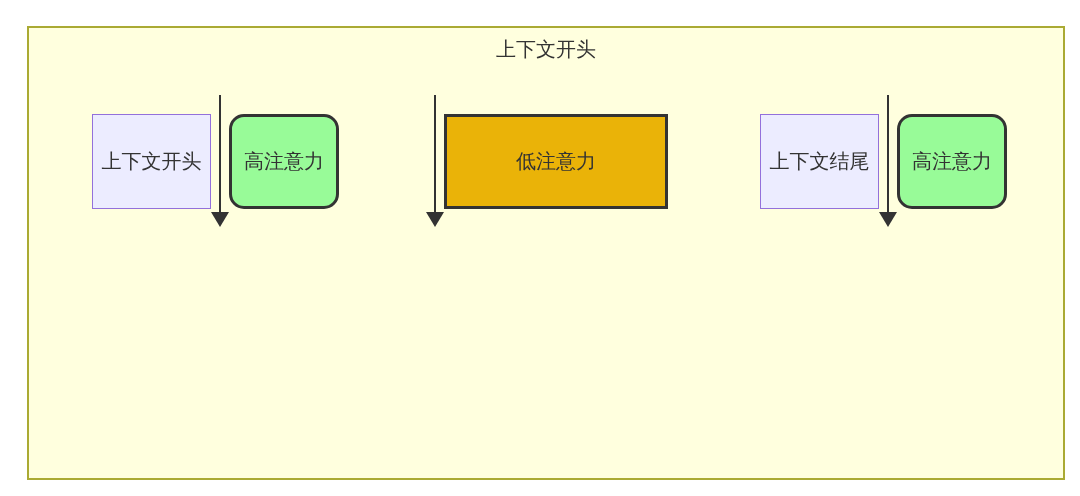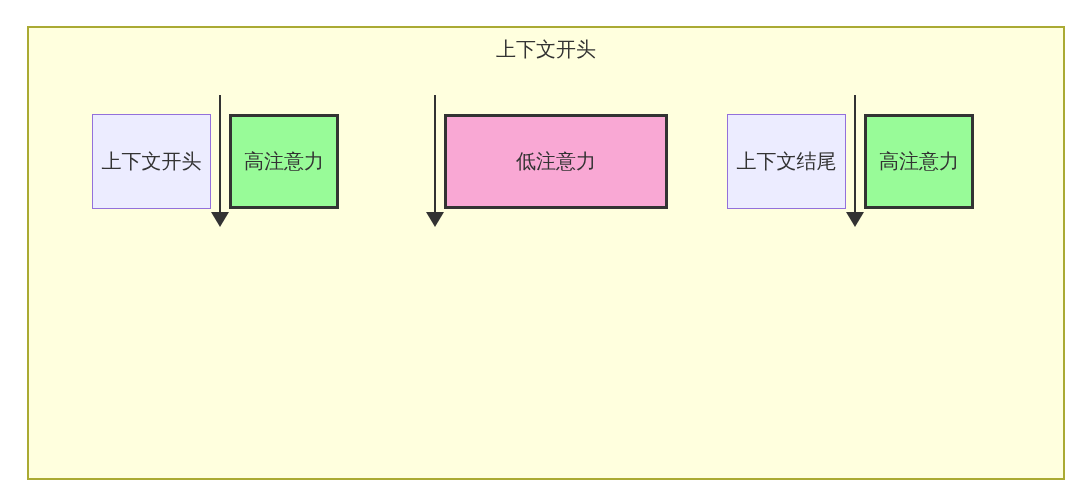--- a/index.html
+++ b/index.html
@@ -36,21 +36,21 @@
   }
   .column {
     position: absolute;
     top: 67px; 
     width: 247px;
     display: flex;
     align-items: center;
   }
   .col-0 { left: 63px;  }  
   .col-1 { left: 397px; }  
-  .col-2 { left: 698px; }  
+  .col-2 { left: 731px; }  
   .source-node {
     width: 247px;
     height: 95px;
     box-sizing: border-box;
     background: #ECECFF;
     border: 1px solid #9370DB;
     display: flex;
     align-items: center;
     justify-content: center;
     font-size: 20px;
@@ -79,22 +79,22 @@
     width: 224px;
     height: 95px;
     box-sizing: border-box;
     border: 3px solid #333333;
     display: flex;
     align-items: center;
     justify-content: center;
     font-size: 20px;
     color: #333333;
   }
-  .target-node[data-level="high"] { background: #98FB98; }
-  .target-node[data-level="low"]  { background: #f9a8d4; }
+  .target-node[data-level="high"] { background: #98FB98; border-radius: 15px; }
+  .target-node[data-level="low"]  { background: #eab308; }
 </style>
 </head>
 <body>
 
 <div class="canvas">
   <div class="frame">
 
     <div class="diagram-title">上下文开头</div>
 
     <div class="column col-0">

